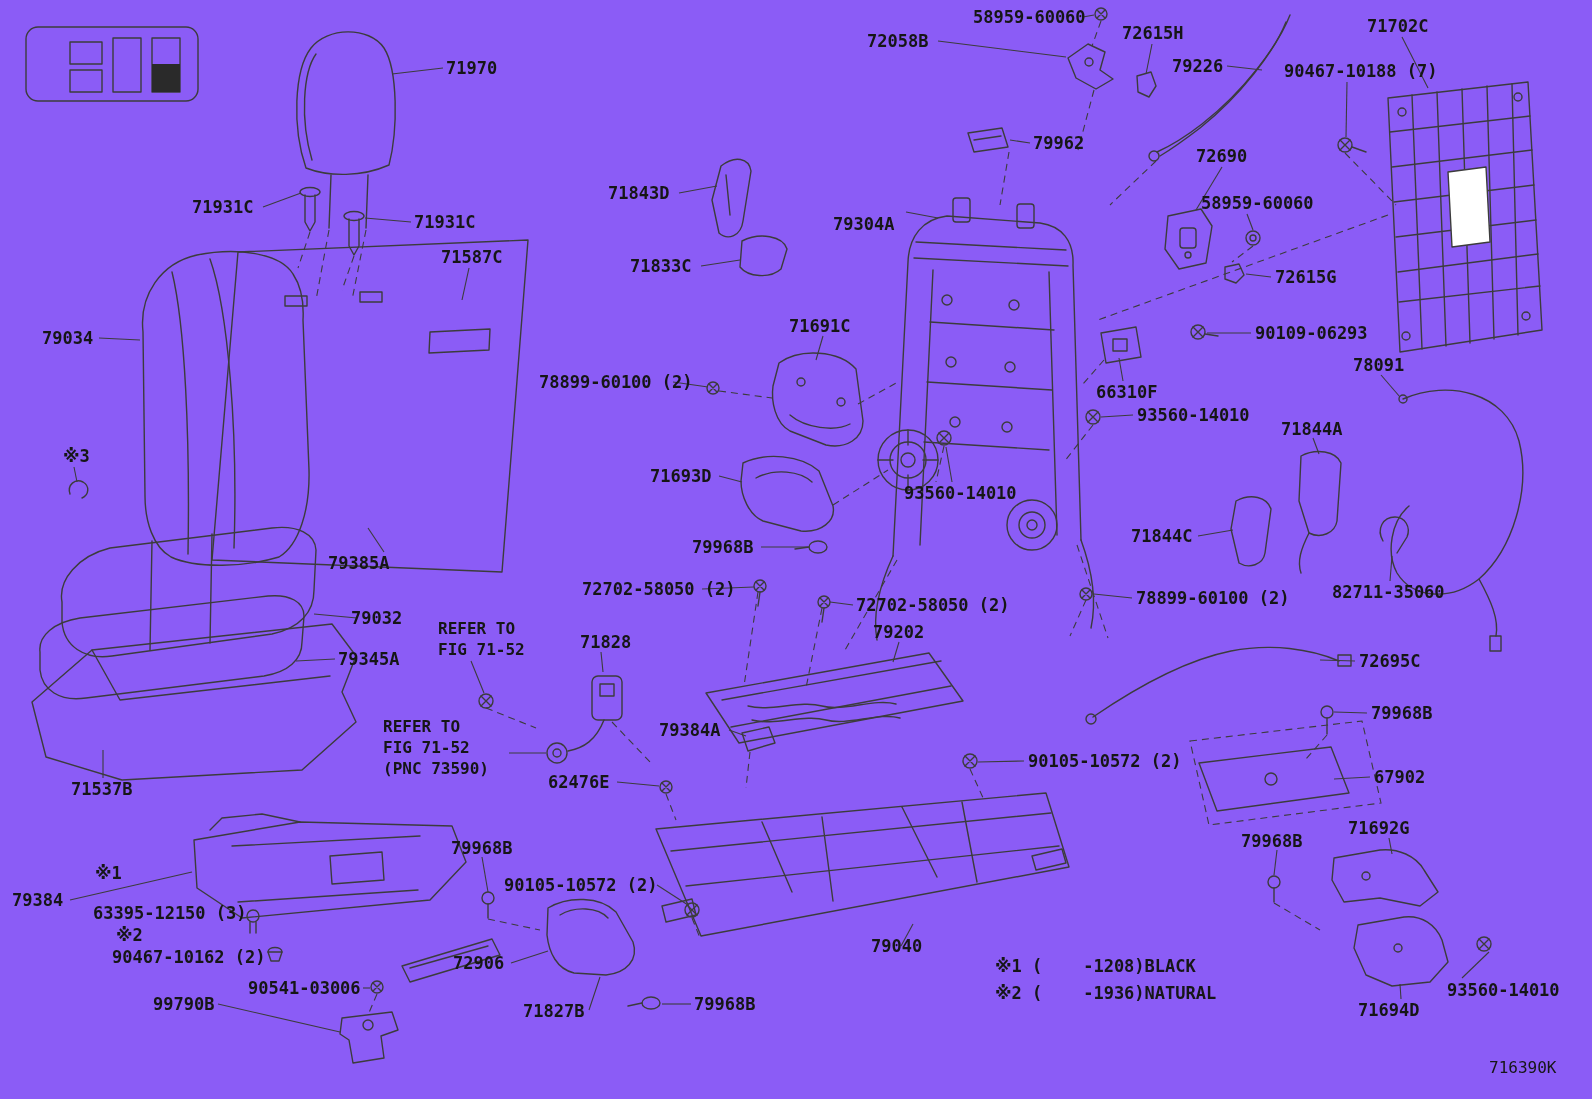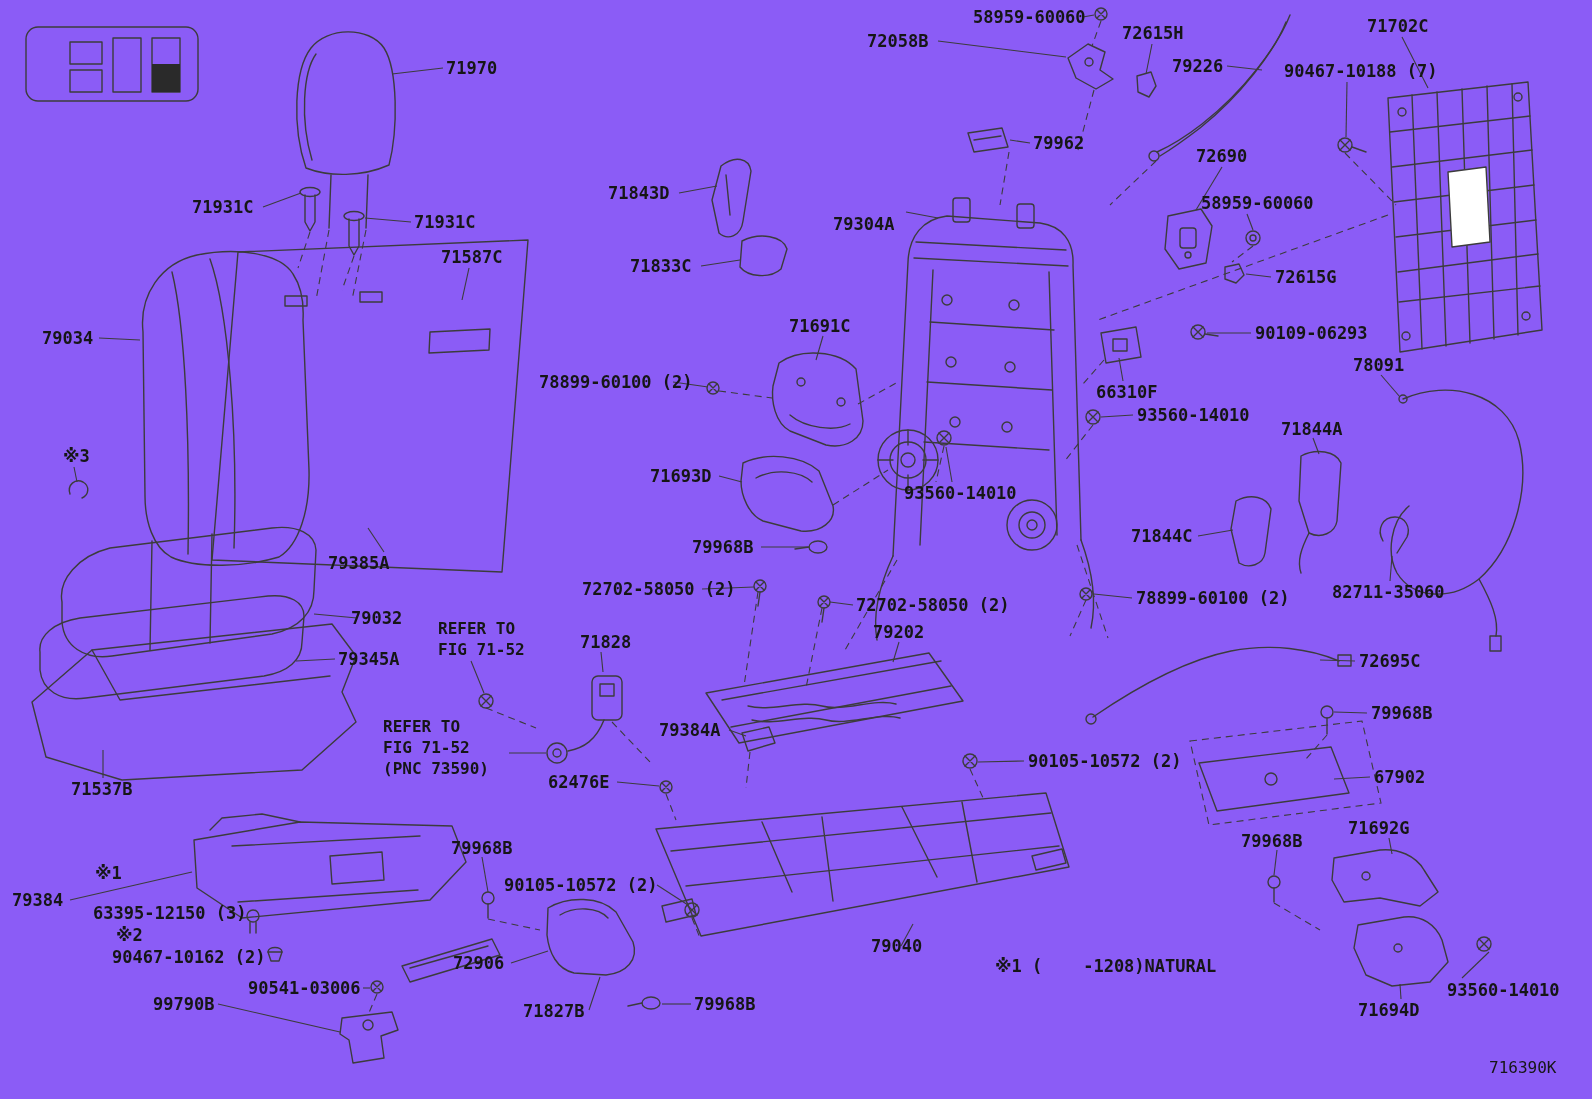--- a/index.html
+++ b/index.html
@@ -567,16 +567,16 @@
       <div class="part-label" style="left: 453px; top: 954px;">72906</div>
       <div class="part-label" style="left: 523px; top: 1002px;">71827B</div>
       <div class="part-label" style="left: 694px; top: 995px;">79968B</div>
       <div class="part-label" style="left: 1447px; top: 981px;">93560-14010</div>
       <div class="part-label" style="left: 1358px; top: 1001px;">71694D</div>
     </div>
   <div>
       <div class="refer-block" style="left: 438px; top: 618px;"><div>REFER TO</div><div>FIG 71-52</div></div>
       <div class="refer-block" style="left: 383px; top: 716px;"><div>REFER TO</div><div>FIG 71-52</div><div>(PNC 73590)</div></div>
     </div>
-  <div class="footnotes" style="left: 995px; top: 953px;"><div class="note-line">※1 (    -1208)NATURAL</div></div>
+  <div class="footnotes" style="left: 995px; top: 953px;"><div class="note-line">※1 (    -1208)BLACK</div><div class="note-line">※2 (    -1936)NATURAL</div></div>
   <div class="footer-code">716390K</div>
 
 </div>
 
 </body></html>

